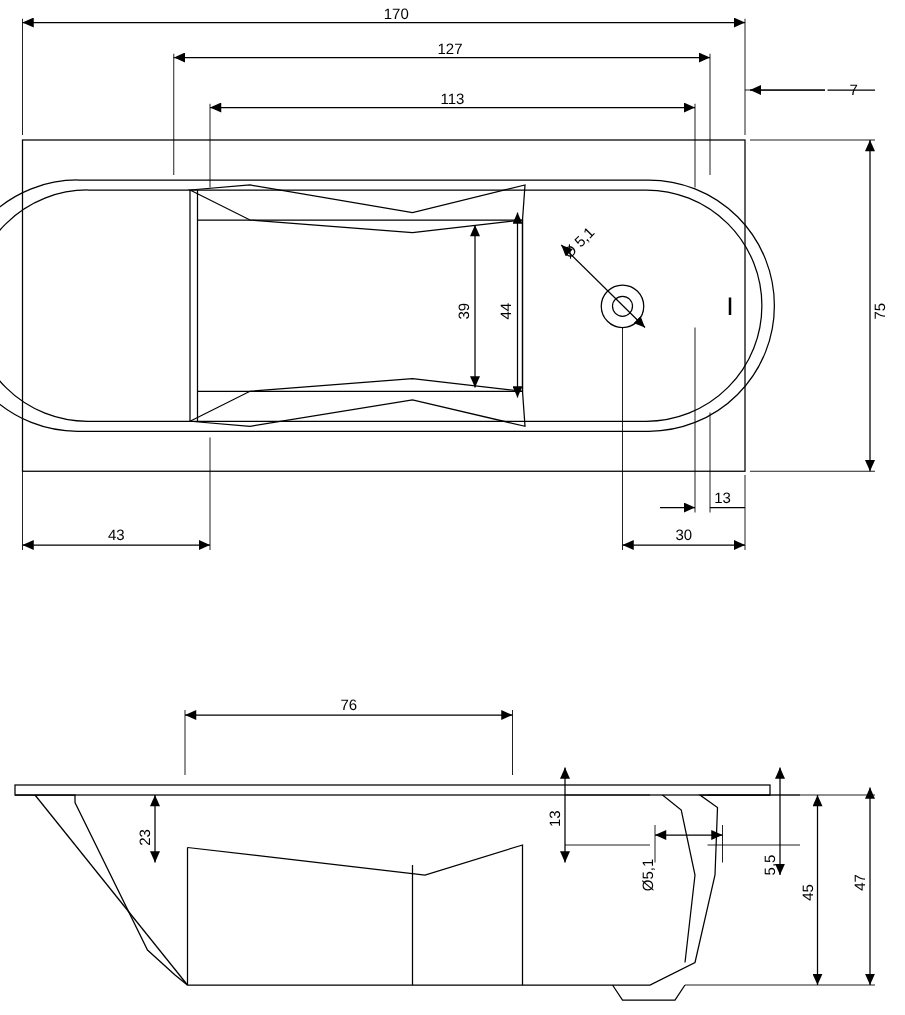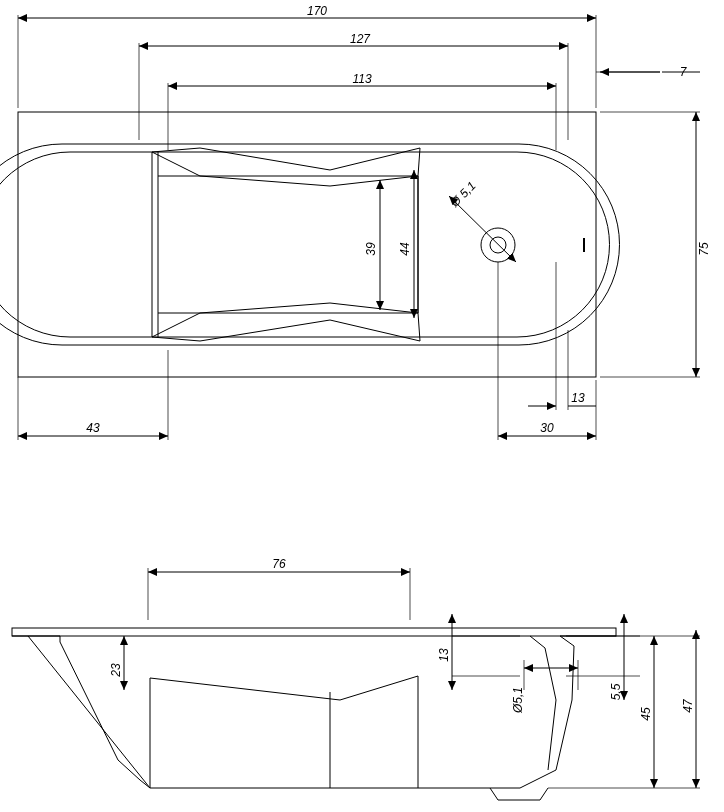--- a/index.html
+++ b/index.html
@@ -2,21 +2,21 @@
 <html><head>
 <meta charset="utf-8">
 <style>
   html,body{margin:0;padding:0;}
   body{
     width:724px;height:812px;
     background:#ffffff;
     font-family:"Liberation Sans", sans-serif;
     overflow:hidden;
   }
-  #stage{position:relative;width:724px;height:664px;font-style:italic;}
+  #stage{position:relative;width:724px;height:664px;}
   svg{display:block;}
   .dimtext{
     font-family:"Liberation Sans", sans-serif;
     font-size:12px;
     fill:#000000;
   }
 </style>
 </head>
 <body>
 

